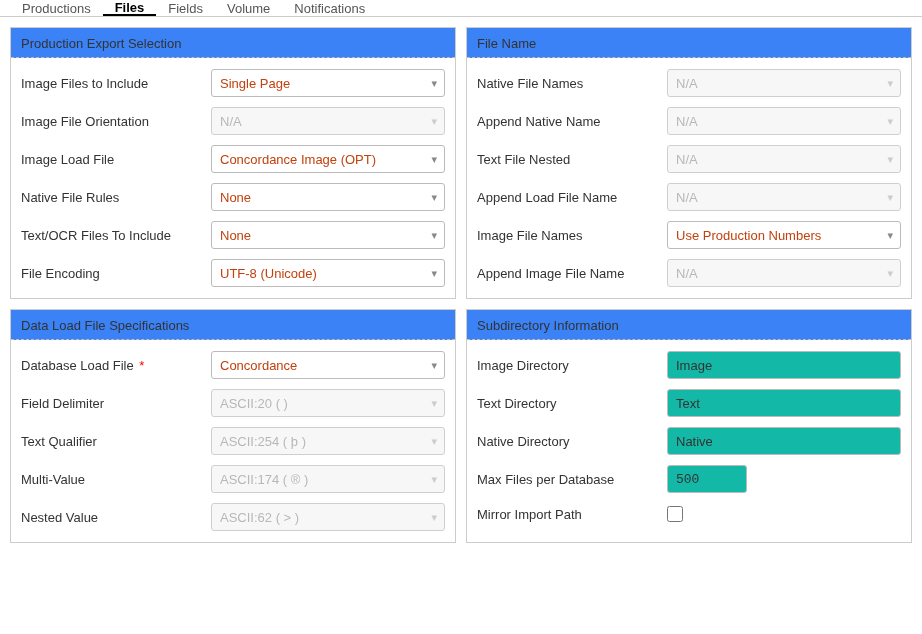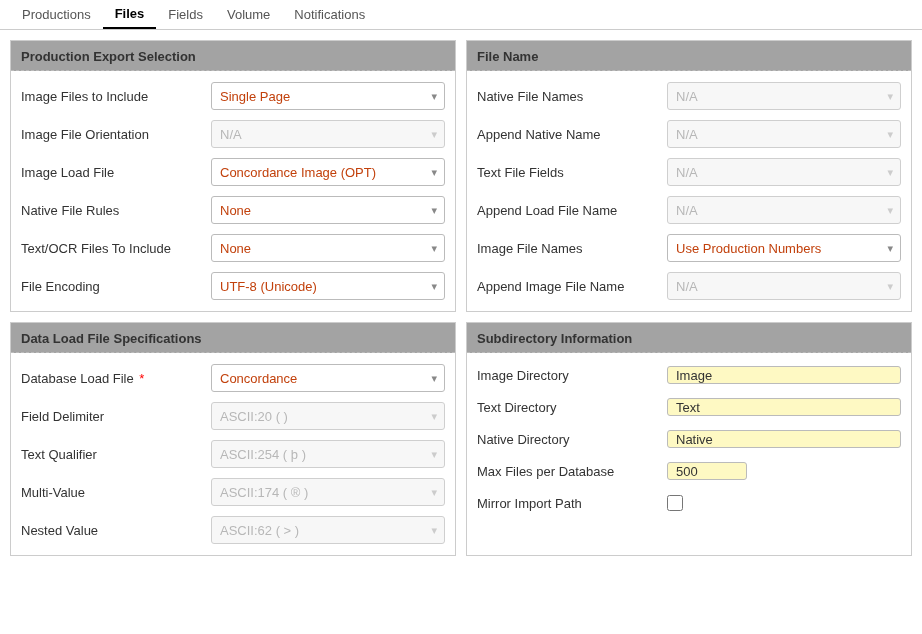--- a/index.html
+++ b/index.html
@@ -11,21 +11,21 @@
       width: 922px;
       min-height: 634px;
     }
 
     
     .top-nav {
       display: flex;
       align-items: center;
       border-bottom: 1px solid #ccc;
       padding: 0 10px;
-      height: 30px;
+      height: 17px;
       background: #fff;
     }
     .top-nav a {
       text-decoration: none;
       color: #555;
       font-size: 13px;
       padding: 0 12px;
       height: 100%;
       display: flex;
       align-items: center;
@@ -45,25 +45,25 @@
       gap: 0 10px;
     }
 
     
     .section {
       border: 1px solid #ccc;
       margin-bottom: 10px;
       background: #fff;
     }
     .section-title {
-      font-weight: bold;
+      font-weight: normal;
       font-size: 13px;
       padding: 8px 10px 6px 10px;
       border-bottom: 1px dashed #bbb;
-      background: #a3a3a3;
+      background: #3b82f6;
     }
     .section-body {
       padding: 6px 10px;
     }
 
     
     .form-row {
       display: flex;
       align-items: center;
       padding: 5px 0;
@@ -111,27 +111,27 @@
       color: #ccc;
     }
 
     .required-star {
       color: red;
       margin-left: 2px;
     }
 
     .text-input {
       flex: 1;
-      height: 18px;
+      height: 28px;
       border: 1px solid #bbb;
       border-radius: 3px;
       padding: 0 8px;
       font-size: 13px;
       color: #333;
-      background: #fef9c3;
+      background: #14b8a6;
     }
 
     .checkbox-input {
       width: 16px;
       height: 16px;
       cursor: pointer;
     }
 
     
     .col-left { grid-column: 1; }
@@ -227,21 +227,21 @@
       <div class="form-row">
         <div class="form-label">Append Native Name</div>
         <div class="form-select-wrapper disabled">
           <select disabled="">
             <option>N/A</option>
           </select>
         </div>
       </div>
 
       <div class="form-row">
-        <div class="form-label">Text File Fields</div>
+        <div class="form-label">Text File Nested</div>
         <div class="form-select-wrapper disabled">
           <select disabled="">
             <option>N/A</option>
           </select>
         </div>
       </div>
 
       <div class="form-row">
         <div class="form-label">Append Load File Name</div>
         <div class="form-select-wrapper disabled">
@@ -338,21 +338,21 @@
         <input type="text" class="text-input" value="Text" style="">
       </div>
 
       <div class="form-row">
         <div class="form-label">Native Directory</div>
         <input type="text" class="text-input" value="Native" style="">
       </div>
 
       <div class="form-row">
         <div class="form-label">Max Files per Database</div>
-        <input type="text" class="text-input" value="500" style="max-width: 80px;">
+        <input type="text" class="text-input" value="500" style="max-width: 80px; font-family: Liberation Mono, monospace;">
       </div>
 
       <div class="form-row">
         <div class="form-label">Mirror Import Path</div>
         <input type="checkbox" class="checkbox-input" style="">
       </div>
 
     </div>
   </div>
 

